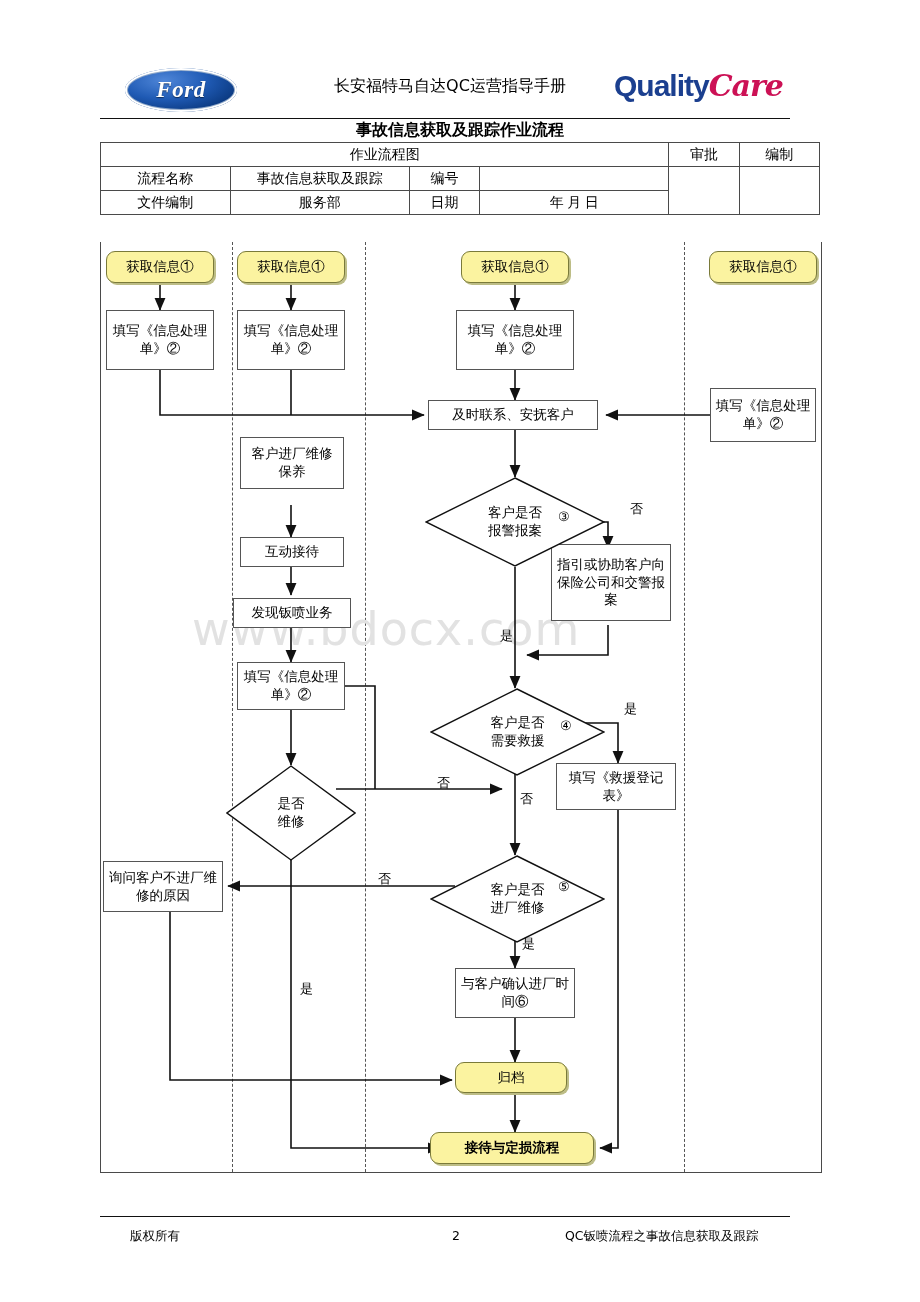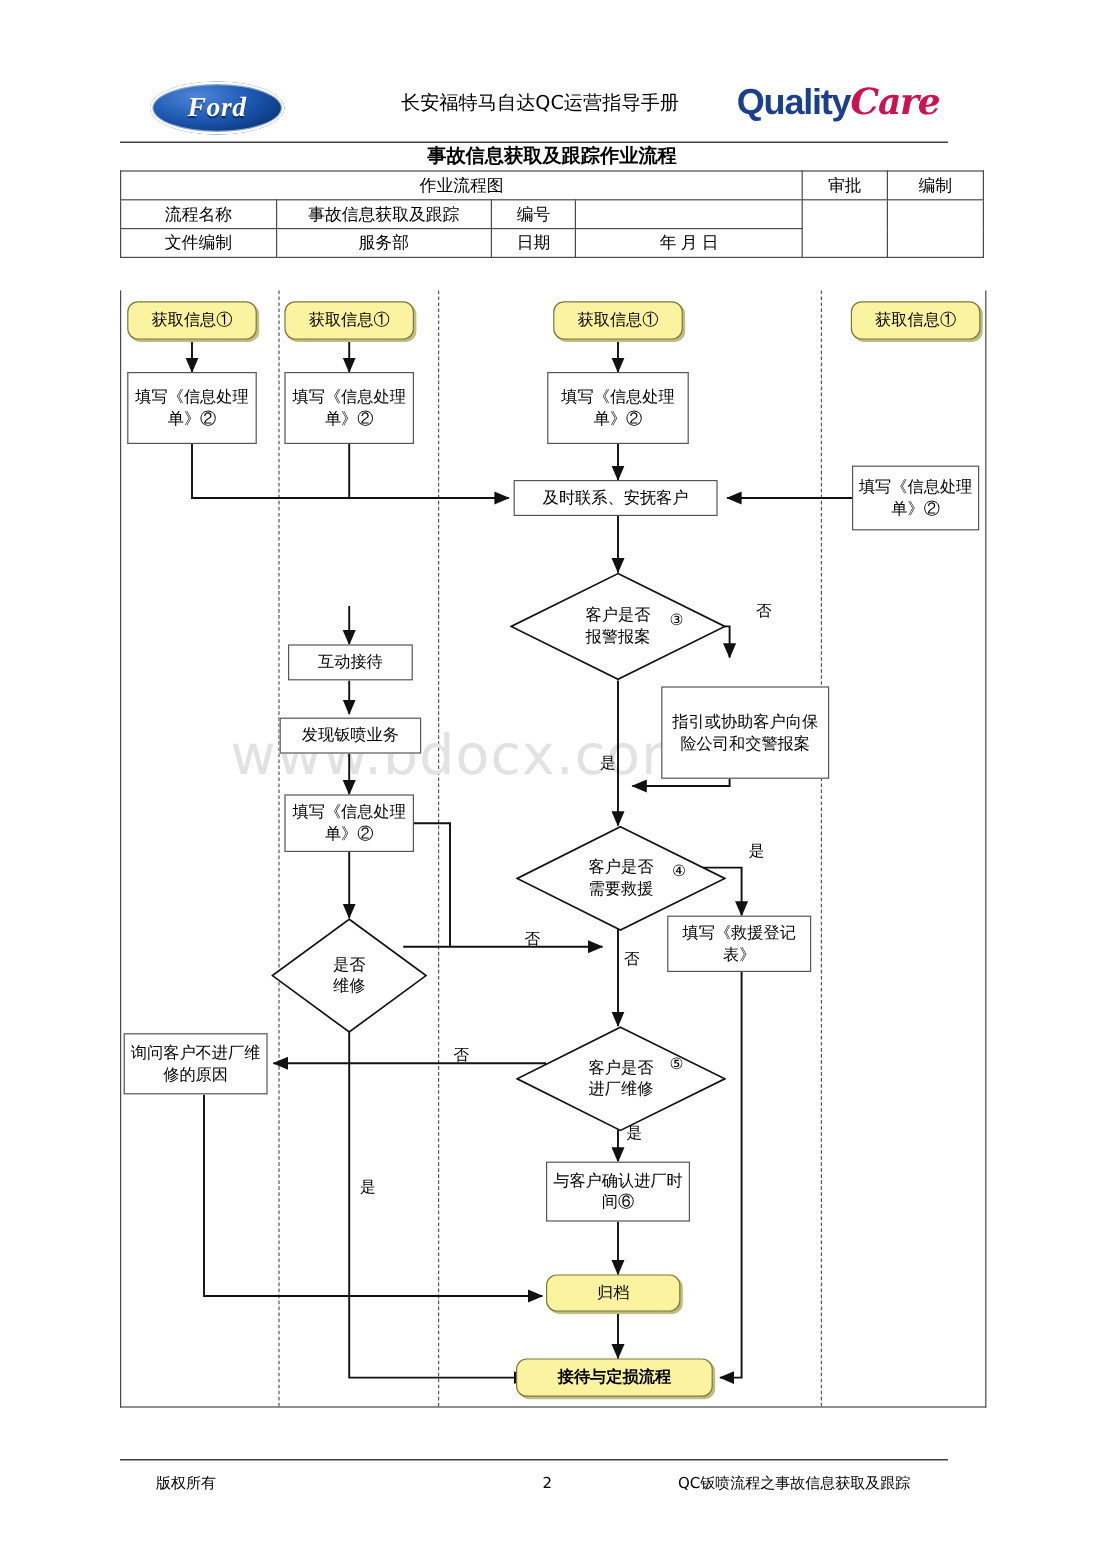--- a/index.html
+++ b/index.html
@@ -241,34 +241,37 @@
     </div>
 
   <div class="node rect" style="left:710px;top:388px;width:106px;height:54px;">
     <span>填写《信息处理单》②</span>
     </div>
 
   <div class="node rect" style="left:428px;top:400px;width:170px;height:30px;">
     <span>及时联系、安抚客户</span>
     </div>
 
+  <div class="node rect" style="left:240px;top:437px;width:104px;height:52px;">
+    <span>客户进厂维修保养</span>
+    </div>
 
   <div class="node rect" style="left:240px;top:537px;width:104px;height:30px;">
     <span>互动接待</span>
     </div>
 
   <div class="node rect" style="left:233px;top:598px;width:118px;height:30px;">
     <span>发现钣喷业务</span>
     </div>
 
   <div class="node rect" style="left:237px;top:662px;width:108px;height:48px;">
     <span>填写《信息处理单》②</span>
     </div>
 
-  <div class="node rect" style="left:551px;top:572px;width:140px;height:77px;">
+  <div class="node rect" style="left:551px;top:544px;width:120px;height:77px;">
     <span>指引或协助客户向保险公司和交警报案</span>
     </div>
 
   <div class="node rect" style="left:556px;top:763px;width:120px;height:47px;">
     <span>填写《救援登记表》</span>
     </div>
 
   <div class="node rect" style="left:103px;top:861px;width:120px;height:51px;">
     <span>询问客户不进厂维修的原因</span>
     </div>

